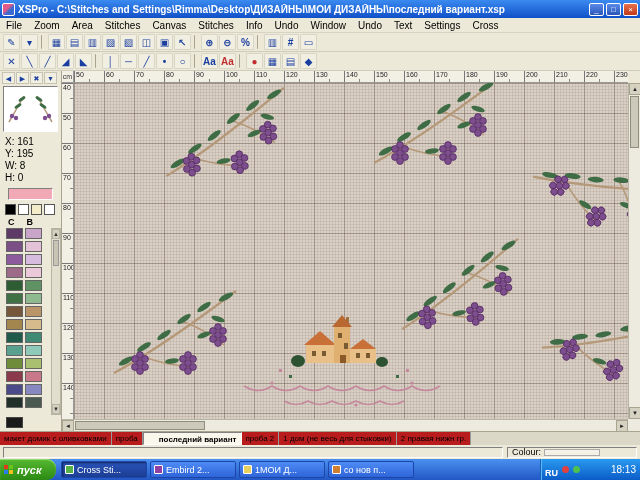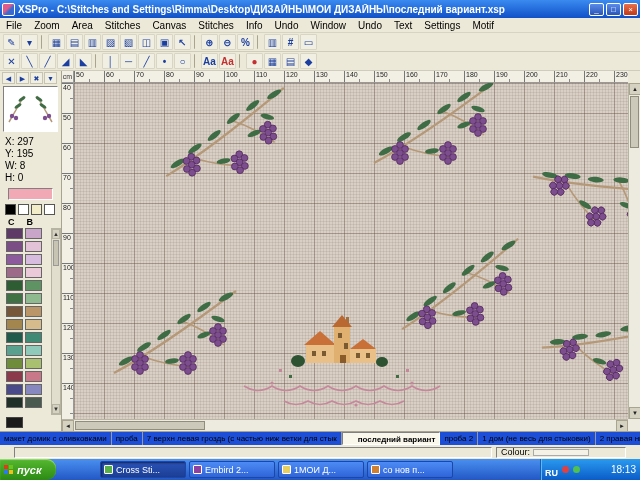--- a/index.html
+++ b/index.html
@@ -73,38 +73,38 @@
   .vscroll { position:absolute; right:0; top:12px; bottom:12px; width:12px; background:#EDEBDF; border-left:1px solid #B8B4A4; display:flex; flex-direction:column; }
   .hscroll { position:absolute; left:0; right:12px; bottom:0; height:12px; background:#EDEBDF; border-top:1px solid #B8B4A4; display:flex; }
   .sc-btn { flex:0 0 12px; width:12px; height:12px; font-size:6px; line-height:11px; text-align:center; color:#222; background:#D6D2C2; border:1px solid #A8A490; }
   .sc-thumb-v { height:52px; margin:1px; background:#CDC9BA; border:1px solid #918D7D; }
   .sc-thumb-h { width:130px; margin:1px; background:#CDC9BA; border:1px solid #918D7D; }
   .sc-track { flex:1; }
   .scroll-corner { position:absolute; right:0; bottom:0; width:12px; height:12px; background:#EDEBDF; }
 
   
   .tabbar { height:14px; flex:0 0 14px; display:flex; align-items:stretch; background:#DCD8C8; border-top:1px solid #A8A490; overflow:hidden; white-space:nowrap; }
-  .tab { font-size:8px; line-height:13px; padding:0 4px; background:#1d4ed8; border-right:1px solid #999; color:#000; }
+  .tab { font-size:8px; line-height:13px; padding:0 4px; background:#b91c1c; border-right:1px solid #999; color:#000; }
   .tab.active { background:#F9F6EC; font-weight:bold; border:1px solid; border-color:#808080 #FFF #FFF #808080;padding-left:15px; }
 
   
-  .statusbar { height:14px; flex:0 0 14px; background:#ECE9D8; display:flex; align-items:center; padding:1px 14px; gap:4px; }
+  .statusbar { height:14px; flex:0 0 14px; background:#ECE9D8; display:flex; align-items:center; padding:1px 3px; gap:4px; }
   .status-panel { flex:1; height:11px; border:1px solid; border-color:#808080 #FFF #FFF #808080; }
   .status-colour { display:flex; align-items:center; gap:3px; height:11px; border:1px solid; border-color:#808080 #FFF #FFF #808080; padding:0 4px; font-size:9px; min-width:130px; }
   .colour-box { width:56px; height:7px; background:#F4F1E6; border:1px solid #AAA; }
 
   
   .taskbar { height:21px; flex:0 0 21px; display:flex; align-items:stretch;
     background:linear-gradient(180deg,var(--taskbar-top,#4A90F0) 0%,var(--taskbar-bottom,#2257C5) 100%); }
   .start-btn { width:56px; display:flex; align-items:center; gap:3px; padding-left:4px; border-radius:0 9px 9px 0;
     background:linear-gradient(180deg,var(--start-green,#55B830) 0%,#2C8A14 100%); box-shadow:inset 0 1px 1px #9ADF7A; }
   .flag { width:10px; height:10px; display:grid; grid-template-columns:4px 4px; grid-template-rows:4px 4px; gap:1px; }
   .flag i { display:block; } .flag .r{background:#E03A1A}.flag .g{background:#6AC41A}.flag .b{background:#2A7AE8}.flag .y{background:#F0C020}
   .start-label { color:#fff; font-weight:bold; font-style:italic; font-size:11px; }
-  .tasks { display:flex; gap:3px; padding:2px 0 2px 5px; flex:1; overflow:hidden;margin-left:39px; }
+  .tasks { display:flex; gap:3px; padding:2px 0 2px 5px; flex:1; overflow:hidden; }
   .task { width:86px; display:flex; align-items:center; gap:3px; padding:0 3px; border-radius:2px; color:#fff; font-size:9px;
     background:linear-gradient(180deg,#4E8BF5,#2E64D8); border:1px solid #1C46A8; overflow:hidden; white-space:nowrap; }
   .task.active { background:linear-gradient(180deg,#2A53B8,#1C3E94); box-shadow:inset 1px 1px 2px #12255E; }
   .task-ico { width:9px; height:9px; flex:0 0 9px; border:1px solid #fff; border-radius:1px; }
   .tray { width:100px; flex:0 0 100px; display:flex; align-items:center; gap:4px; padding:0 4px;
     background:linear-gradient(180deg,var(--tray-top,#2A9AEF) 0%,#0A5CC8 100%); border-left:1px solid #1060B8; box-shadow:inset 1px 0 0 #60B8F8; color:#fff; }
   .tray-lang { font-size:9px; font-weight:bold;margin-top:7px; }
   .tray-dot { width:7px; height:7px; border-radius:50%; }
   .tray-time { font-size:10px; margin-left:auto; }
 
@@ -132,21 +132,21 @@
       <span class="menu-item">Area</span>
       <span class="menu-item">Stitches</span>
       <span class="menu-item">Canvas</span>
       <span class="menu-item">Stitches</span>
       <span class="menu-item">Info</span>
       <span class="menu-item">Undo</span>
       <span class="menu-item">Window</span>
       <span class="menu-item">Undo</span>
       <span class="menu-item">Text</span>
       <span class="menu-item">Settings</span>
-      <span class="menu-item">Motif</span>
+      <span class="menu-item">Cross</span>
     </div>
 
   <div class="toolbar">
 
   <span class="tb-icon">✎</span>
       <span class="tb-icon">▾</span>
       <span class="tb-icon sep"></span>
       <span class="tb-icon">▦</span>
       <span class="tb-icon">▤</span>
       <span class="tb-icon">▥</span>
@@ -208,21 +208,21 @@
         <svg width="22" height="34" viewBox="0 0 22 34">
           <path d="M19,30 Q12,18 4,4" stroke="#B49878" stroke-width="1.5" fill="none"></path>
           <circle cx="16" cy="24" r="2.2" fill="#7D4E8E"></circle>
             <circle cx="12" cy="26" r="2.2" fill="#7D4E8E"></circle>
           <ellipse cx="10" cy="14" rx="4" ry="1.6" fill="#3E6C44" transform="rotate(35 10 14)"></ellipse>
           <ellipse cx="6" cy="7" rx="4" ry="1.6" fill="#3E6C44" transform="rotate(35 6 7)"></ellipse>
         </svg>
       </div>
       <div class="coords">
 
-      <div>X:  297</div>
+      <div>X:  161</div>
           <div>Y:  195</div>
           <div>W:  8</div>
           <div>H:  0</div>
         </div>
       <div class="sel-color" style="background: rgb(242, 169, 182);"></div>
       <div class="quick-row">
 
       <span class="quick-swatch" style="background: rgb(0, 0, 0);"></span>
           <span class="quick-swatch" style="background: rgb(255, 255, 255);"></span>
           <span class="quick-swatch" style="background: rgb(242, 236, 200);"></span>
@@ -448,21 +448,20 @@
         <span class="sc-btn">►</span>
       </div>
       <div class="scroll-corner"></div>
     </div>
   </div>
 
   <div class="tabbar">
 
   <span class="tab">макет домик с оливковками</span>
       <span class="tab">проба</span>
-      <span class="tab">7 верхн левая гроздь (с частью ниж ветки для стык</span>
       <span class="tab active">последний вариант</span>
       <span class="tab">проба 2</span>
       <span class="tab">1 дом (не весь для стыковки)</span>
       <span class="tab">2 правая нижн гр.</span>
     </div>
 
   <div class="statusbar">
     <div class="status-panel"></div>
     <div class="status-colour">
       <span>Colour:</span>

